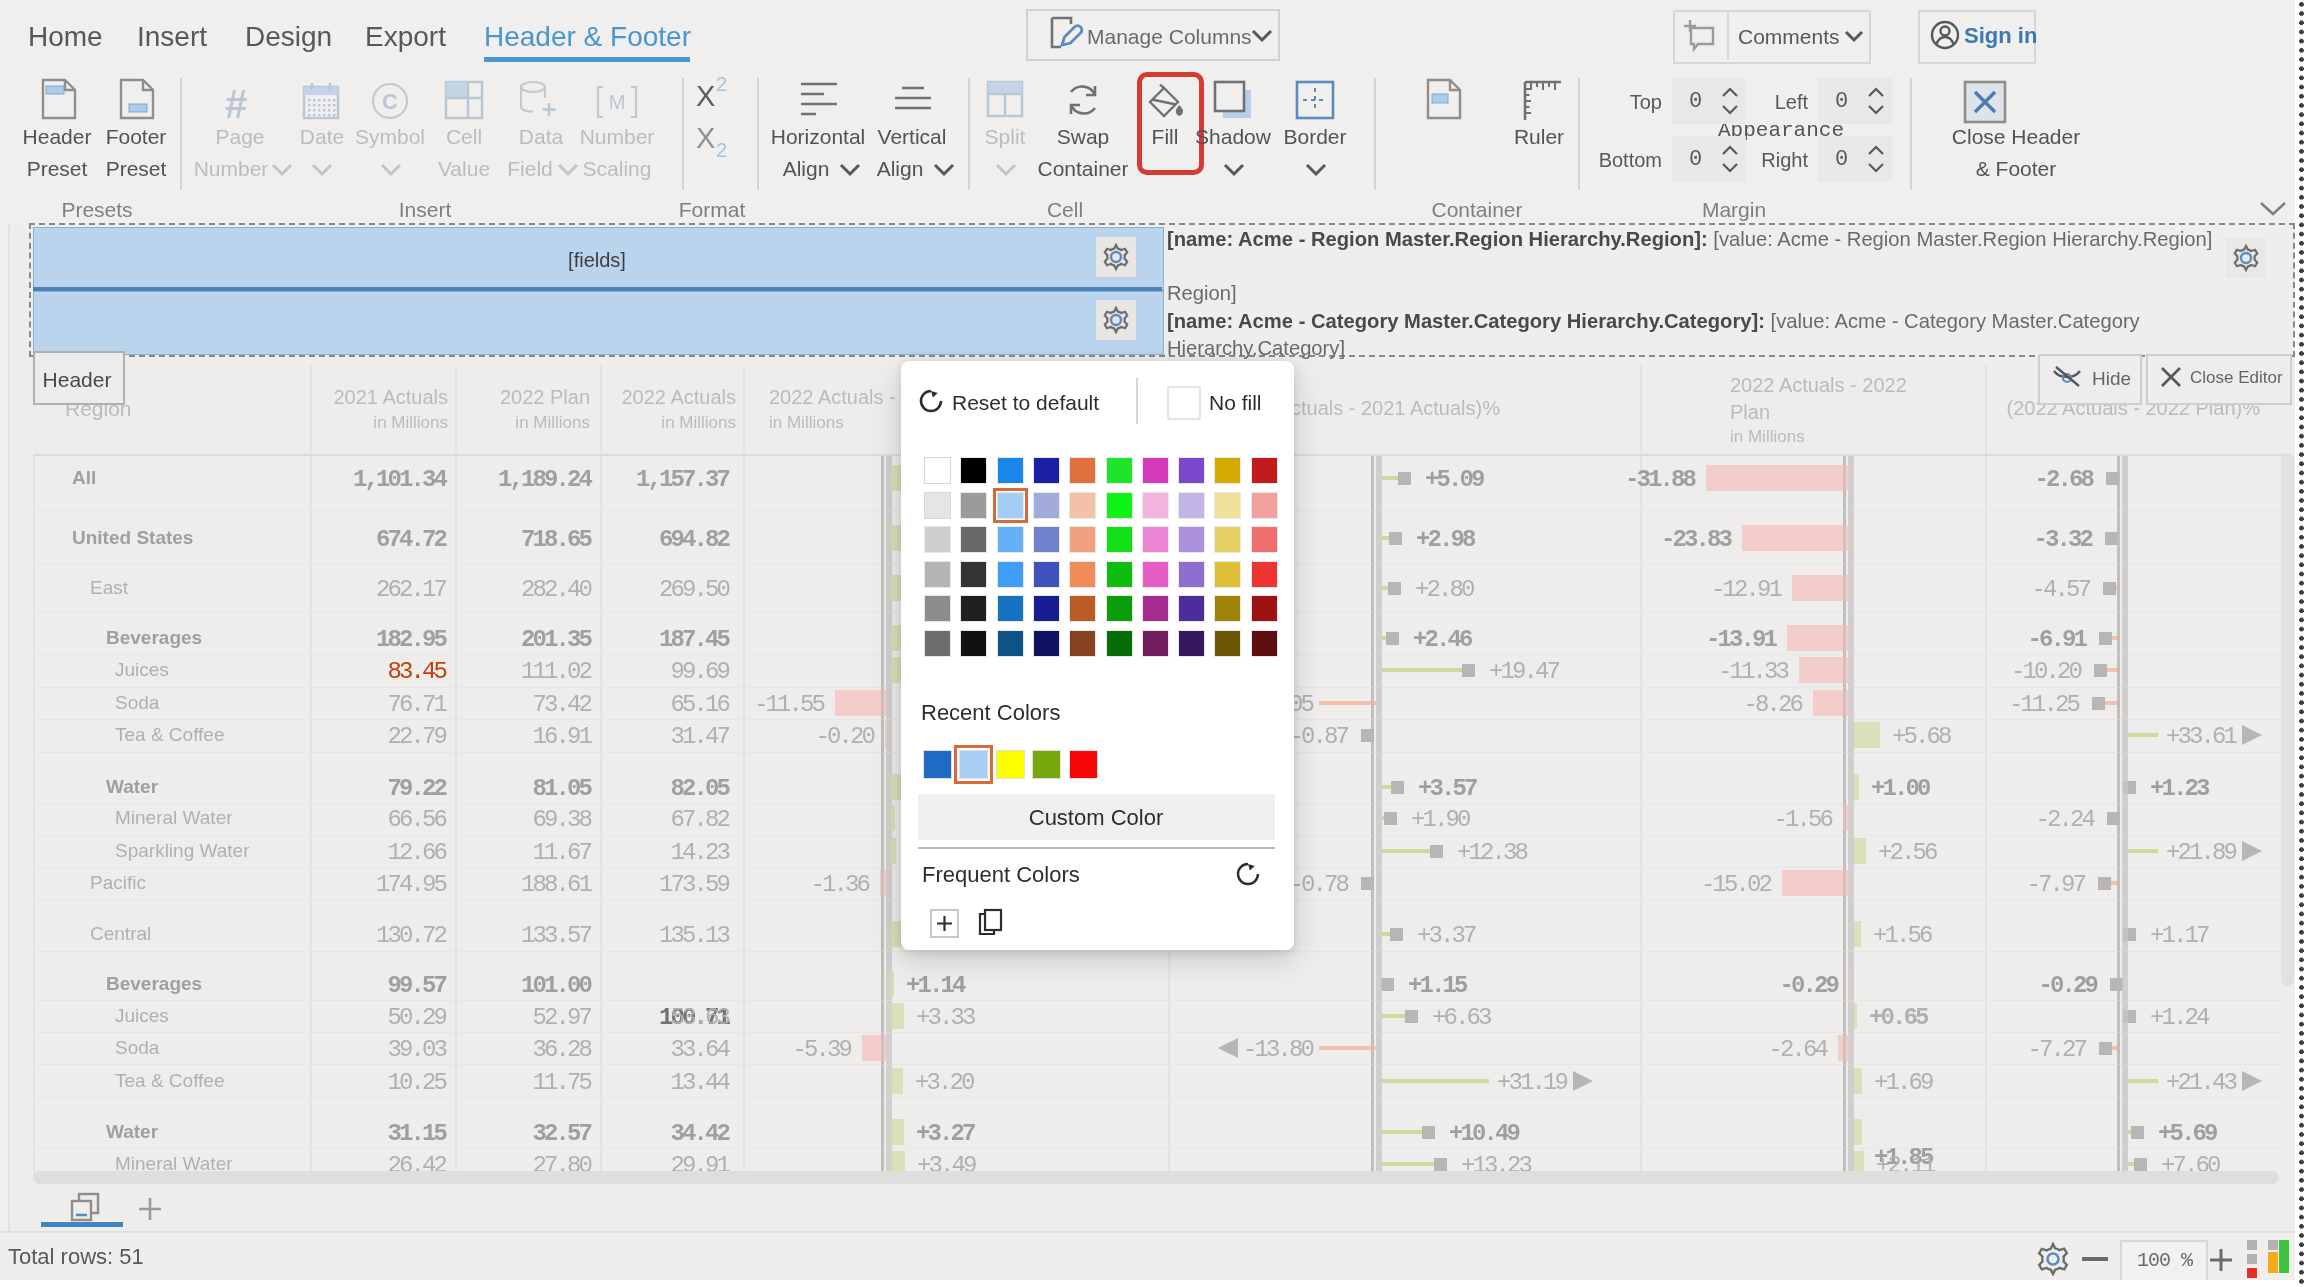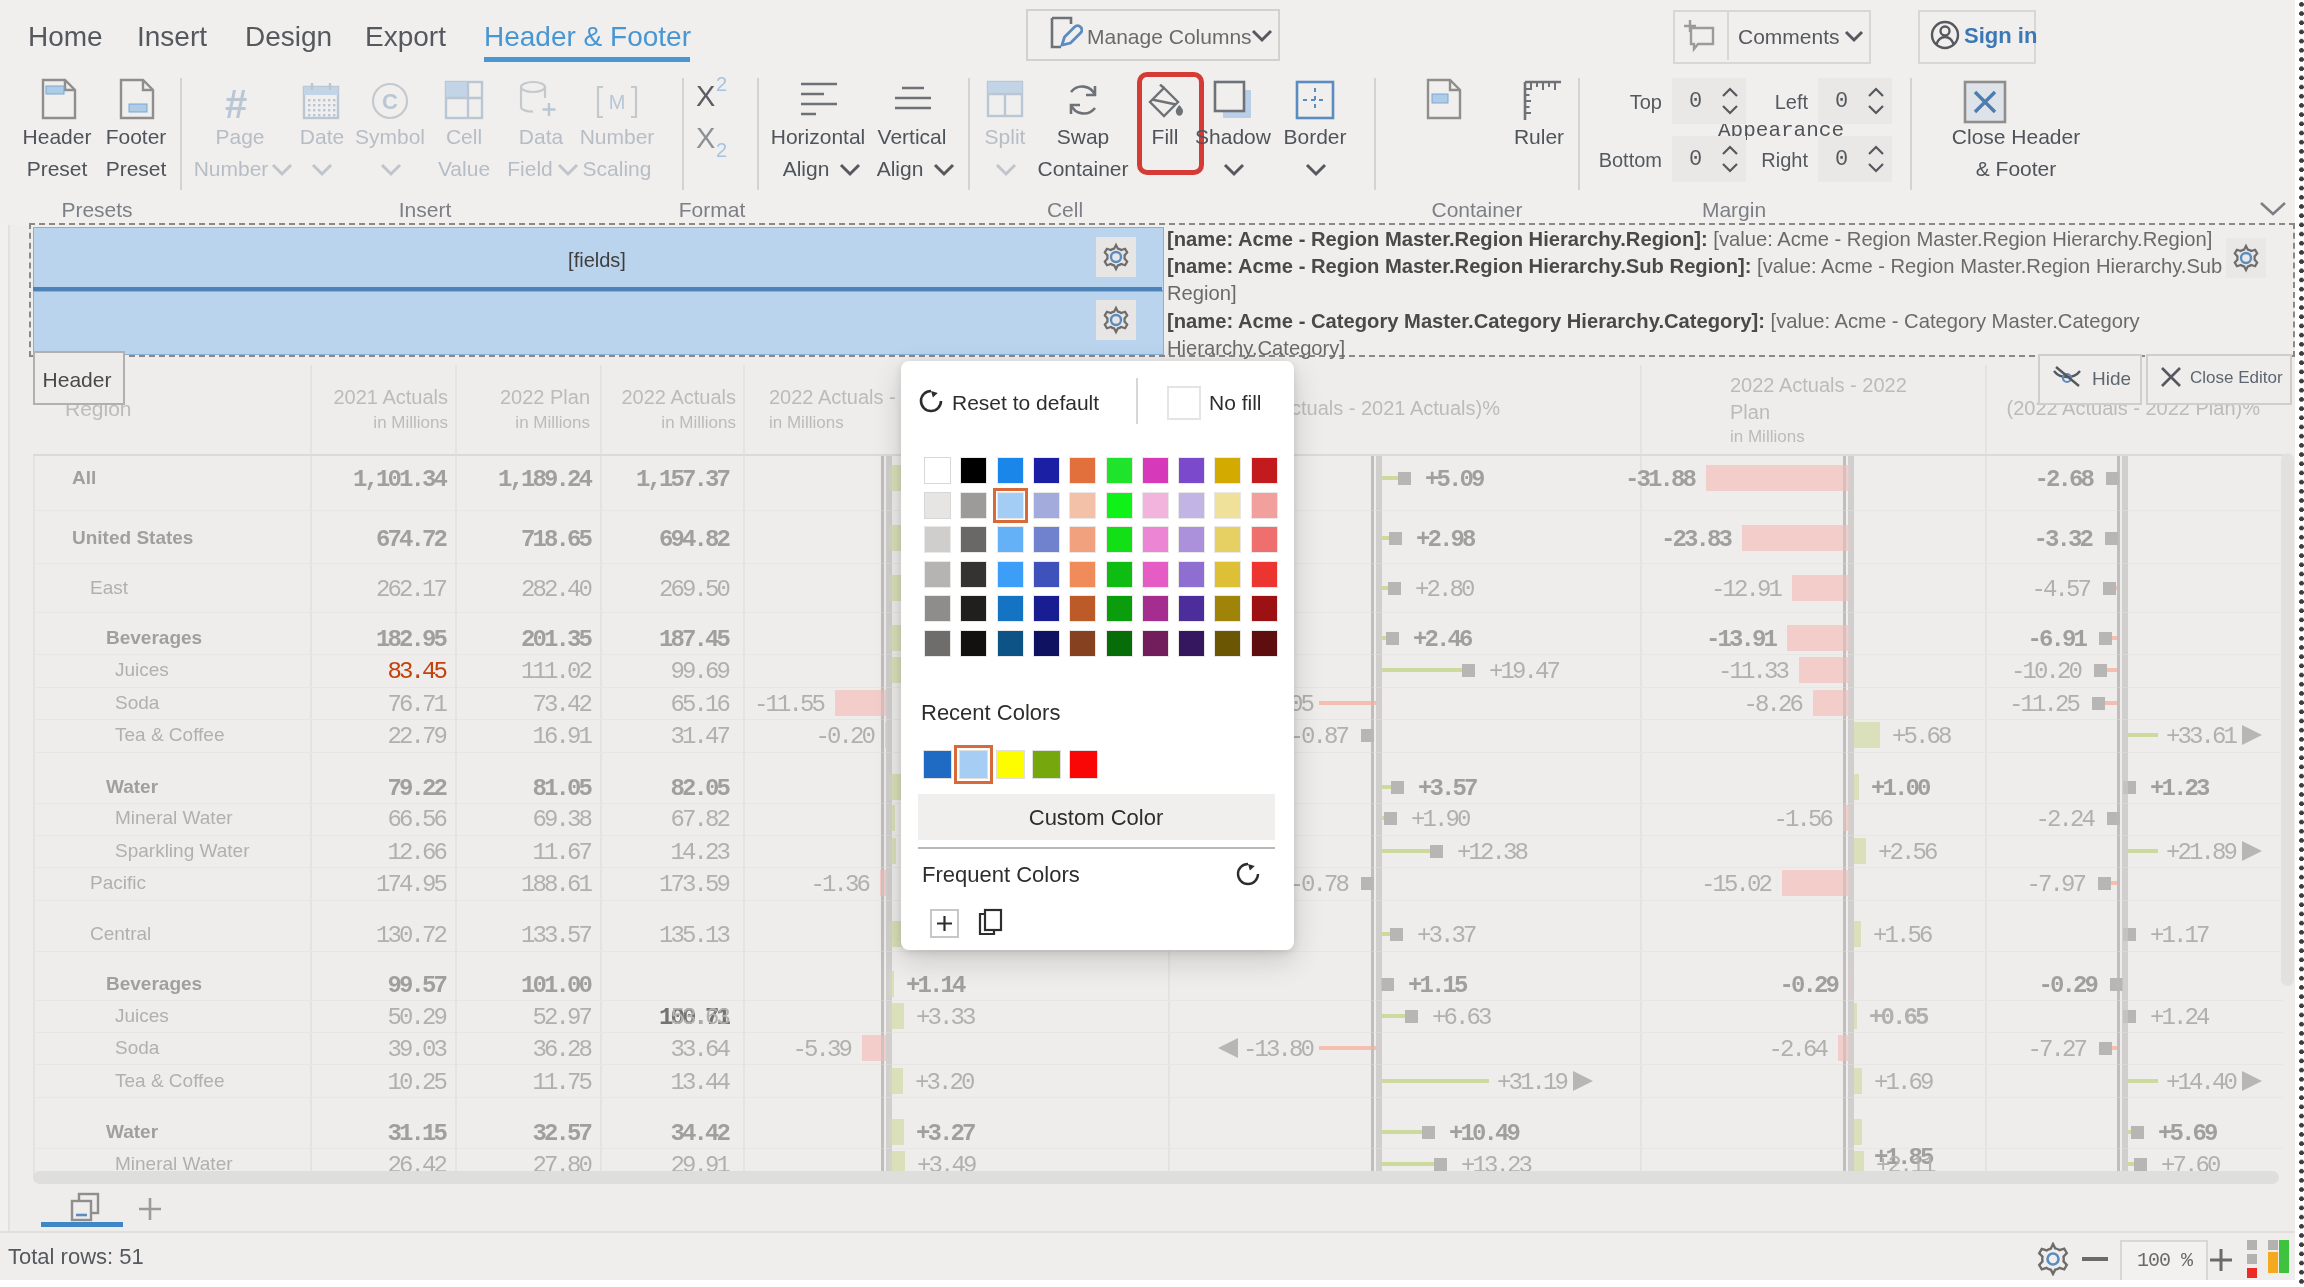--- a/index.html
+++ b/index.html
@@ -531,21 +531,21 @@
 <div style="position:absolute;left:2123px;top:927.5px;width:13px;height:13px;background:#b7b6b5;"></div>
 <div style="position:absolute;left:2150px;top:924px;font-family:'Liberation Mono',monospace;font-size:24px;color:#b1b0af;font-weight:400;white-space:pre;line-height:1;letter-spacing:-2.9px;">+1.17</div>
 <div style="position:absolute;left:2110px;top:977.5px;width:13px;height:13px;background:#b7b6b5;"></div>
 <div style="position:absolute;right:208px;top:974px;font-family:'Liberation Mono',monospace;font-size:24px;color:#a09f9e;font-weight:700;white-space:pre;line-height:1;letter-spacing:-2.9px;">-0.29</div>
 <div style="position:absolute;left:2123px;top:1009.5px;width:13px;height:13px;background:#b7b6b5;"></div>
 <div style="position:absolute;left:2150px;top:1006px;font-family:'Liberation Mono',monospace;font-size:24px;color:#b1b0af;font-weight:400;white-space:pre;line-height:1;letter-spacing:-2.9px;">+1.24</div>
 <div style="position:absolute;left:2105px;top:1046px;width:12px;height:4px;background:#f4bfae;"></div>
 <div style="position:absolute;left:2099px;top:1041.5px;width:13px;height:13px;background:#b7b6b5;"></div>
 <div style="position:absolute;right:219px;top:1038px;font-family:'Liberation Mono',monospace;font-size:24px;color:#b1b0af;font-weight:400;white-space:pre;line-height:1;letter-spacing:-2.9px;">-7.27</div>
 <div style="position:absolute;left:2128px;top:1079px;width:30px;height:4px;background:#cdda9e;"></div>
-<div style="position:absolute;left:2166px;top:1071px;font-family:'Liberation Mono',monospace;font-size:24px;color:#b1b0af;font-weight:400;white-space:pre;line-height:1;letter-spacing:-2.9px;">+14.40</div>
+<div style="position:absolute;left:2166px;top:1071px;font-family:'Liberation Mono',monospace;font-size:24px;color:#b1b0af;font-weight:400;white-space:pre;line-height:1;letter-spacing:-2.9px;">+21.43</div>
 <svg style="position:absolute;left:2240px;top:1069px" width="24" height="24" viewBox="0 0 24 24">
       <path d="M2 2 L22 12 L2 22 Z" fill="#b7b6b5"></path>
     </svg>
 <div style="position:absolute;left:2128px;top:1130px;width:9px;height:4px;background:#cdda9e;"></div>
 <div style="position:absolute;left:2131px;top:1125.5px;width:13px;height:13px;background:#b7b6b5;"></div>
 <div style="position:absolute;left:2158px;top:1122px;font-family:'Liberation Mono',monospace;font-size:24px;color:#a09f9e;font-weight:700;white-space:pre;line-height:1;letter-spacing:-2.9px;">+5.69</div>
 <div style="position:absolute;left:2128px;top:1162px;width:12px;height:4px;background:#cdda9e;"></div>
 <div style="position:absolute;left:2134px;top:1157.5px;width:13px;height:13px;background:#b7b6b5;"></div>
 <div style="position:absolute;left:2161px;top:1154px;font-family:'Liberation Mono',monospace;font-size:24px;color:#b1b0af;font-weight:400;white-space:pre;line-height:1;letter-spacing:-2.9px;">+7.60</div>
 <div style="position:absolute;left:881px;top:456px;width:3px;height:721px;background:rgba(185,184,183,0.55);"></div>
@@ -570,21 +570,20 @@
 <svg style="position:absolute;left:1100px;top:304px" width="32" height="32" viewBox="0 0 32 32">
       <path d="M16 4 l1.8 3.6 a9 9 0 0 1 3.4 1.4 l3.9 -1.2 2.1 3.6 -2.7 3 a9 9 0 0 1 0 3.2 l2.7 3 -2.1 3.6 -3.9 -1.2 a9 9 0 0 1 -3.4 1.4 L16 28 l-1.8 -3.6 a9 9 0 0 1 -3.4 -1.4 l-3.9 1.2 -2.1 -3.6 2.7 -3 a9 9 0 0 1 0 -3.2 l-2.7 -3 2.1 -3.6 3.9 1.2 a9 9 0 0 1 3.4 -1.4 z" fill="none" stroke="#6e6d6c" stroke-width="2.2"></path>
       <circle cx="16" cy="16" r="5" fill="none" stroke="#5b8cc0" stroke-width="2.4"></circle>
     </svg>
 <div style="position:absolute;left:2226px;top:238px;width:40px;height:40px;background:#e9e8e7;"></div>
 <svg style="position:absolute;left:2230px;top:242px" width="32" height="32" viewBox="0 0 32 32">
       <path d="M16 4 l1.8 3.6 a9 9 0 0 1 3.4 1.4 l3.9 -1.2 2.1 3.6 -2.7 3 a9 9 0 0 1 0 3.2 l2.7 3 -2.1 3.6 -3.9 -1.2 a9 9 0 0 1 -3.4 1.4 L16 28 l-1.8 -3.6 a9 9 0 0 1 -3.4 -1.4 l-3.9 1.2 -2.1 -3.6 2.7 -3 a9 9 0 0 1 0 -3.2 l-2.7 -3 2.1 -3.6 3.9 1.2 a9 9 0 0 1 3.4 -1.4 z" fill="none" stroke="#6e6d6c" stroke-width="2.2"></path>
       <circle cx="16" cy="16" r="5" fill="none" stroke="#5b8cc0" stroke-width="2.4"></circle>
     </svg>
 <div style="position:absolute;left:1167px;top:229px;font-family:'Liberation Sans',sans-serif;font-size:20.2px;line-height:1;white-space:pre"><span style="font-weight:700;color:#4a4948">[name: Acme - Region Master.Region Hierarchy.Region]:</span><span style="font-weight:400;color:#6b6a69"> [value: Acme - Region Master.Region Hierarchy.Region]</span></div>
-<div style="position:absolute;left:1167px;top:256px;font-family:'Liberation Sans',sans-serif;font-size:20.2px;line-height:1;white-space:pre"><span style="font-weight:700;color:#4a4948">[name: Acme - Region Master.Region Hierarchy.Sub Region]:</span><span style="font-weight:400;color:#6b6a69"> [value: Acme - Region Master.Region Hierarchy.Sub</span></div>
 <div style="position:absolute;left:1167px;top:283px;font-family:'Liberation Sans',sans-serif;font-size:20.2px;line-height:1;white-space:pre"><span style="font-weight:400;color:#6b6a69">Region]</span></div>
 <div style="position:absolute;left:1167px;top:311px;font-family:'Liberation Sans',sans-serif;font-size:20.2px;line-height:1;white-space:pre"><span style="font-weight:700;color:#4a4948">[name: Acme - Category Master.Category Hierarchy.Category]:</span><span style="font-weight:400;color:#6b6a69"> [value: Acme - Category Master.Category</span></div>
 <div style="position:absolute;left:1167px;top:338px;font-family:'Liberation Sans',sans-serif;font-size:20.2px;line-height:1;white-space:pre"><span style="font-weight:400;color:#6b6a69">Hierarchy.Category]</span></div>
 <div style="position:absolute;left:33px;top:351px;width:88px;height:50px;background:#edecEB;border:2px solid #b1b0af;"></div>
 <div style="position:absolute;left:-323px;top:369px;width:800px;text-align:center;font-family:'Liberation Sans',sans-serif;font-size:21px;color:#4a4948;font-weight:400;white-space:pre;line-height:1;">Header</div>
 <div style="position:absolute;left:2038px;top:354px;width:100px;height:47px;background:#eeedec;border:2px solid #cfcecd;"></div>
 <svg style="position:absolute;left:2052px;top:365px" width="30" height="24" viewBox="0 0 30 24">
       <path d="M2 6 c6 8 20 8 26 0" fill="none" stroke="#55595e" stroke-width="2.4"></path>
       <circle cx="15" cy="13" r="4" fill="none" stroke="#5b8cc0" stroke-width="2.2"></circle>
       <path d="M4 2 L27 21" stroke="#55595e" stroke-width="2.4"></path>

